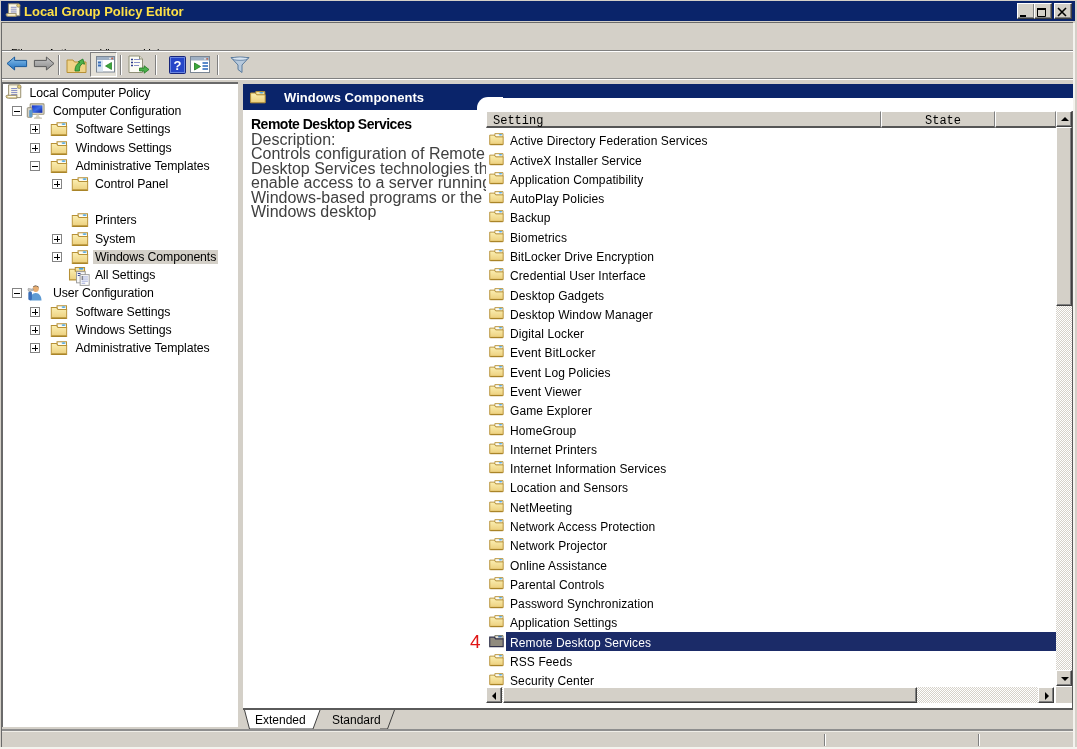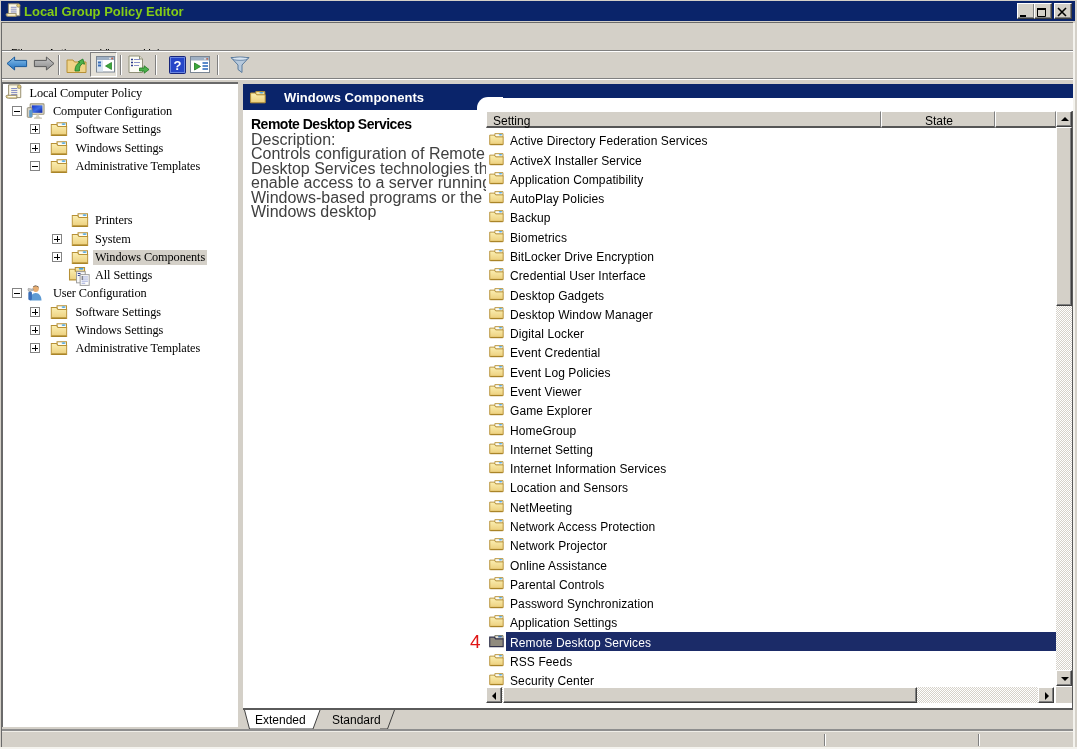--- a/index.html
+++ b/index.html
@@ -1,45 +1,45 @@
 <!DOCTYPE html>
 <html><head><meta charset="utf-8">
 <style>
 html,body{margin:0;padding:0;}
 *{-webkit-font-smoothing:antialiased;}
 #wrap{position:absolute;left:0;top:0;width:1077px;height:749px;opacity:0.999;}
 body{width:1077px;height:749px;position:relative;background:#D4D0C8;font-family:"Liberation Sans",sans-serif;overflow:hidden;}
 .abs{position:absolute;}
 
 #title{left:1px;top:1px;width:1074px;height:20px;background:#0A246A;}
-#title .txt{position:absolute;left:23px;top:3px;font-size:13px;font-weight:bold;color:#84cc16;letter-spacing:0px;}
+#title .txt{position:absolute;left:23px;top:3px;font-size:13px;font-weight:bold;color:#fde047;letter-spacing:0px;}
 .wbtn{position:absolute;top:2px;width:16px;height:14px;background:#D4D0C8;border-top:1px solid #fff;border-left:1px solid #fff;border-right:1px solid #404040;border-bottom:1px solid #404040;box-shadow:inset -1px -1px 0 #808080;}
 
 #menu{left:2px;top:21px;width:1071px;height:28px;background:#D4D0C8;}
 #menu span{position:absolute;top:10px;font-size:11px;margin-top:16px;}
 
 #tbar{left:2px;top:50px;width:1072px;height:28px;background:#D4D0C8;border-top:1px solid #808080;box-shadow:inset 0 1px 0 #fff;}
 .tsep{position:absolute;top:4px;width:1px;height:20px;background:#808080;box-shadow:1px 0 0 #fff;}
 
 #lpane{left:2px;top:82px;width:236px;height:645px;background:#fff;border-left:1px solid #6A6A6A;border-top:2px solid #6A6A6A;box-sizing:border-box;}
 #rpane{left:243px;top:84px;width:830px;height:624px;background:#fff;}
-.trow{position:absolute;height:18px;font-family:Liberation Serif, serif;}
+.trow{position:absolute;height:18px;}
 .trow span{position:absolute;top:2px;font-size:12.3px;white-space:nowrap;letter-spacing:-0.1px;}
 .pm{position:absolute;width:8px;height:8px;background:#fff;border:1px solid #848484;top:4px;}
 .pm i{position:absolute;left:1px;top:3.5px;width:6px;height:1px;background:#000;}
 .pm b{position:absolute;left:3.5px;top:1px;width:1px;height:6px;background:#000;}
 
 #hdrband{left:243px;top:84px;width:830px;height:14px;background:#0A246A;}
 #hdrleft{left:243px;top:98px;width:240px;height:12px;background:#0A246A;}
 #hdrcorner{left:477px;top:97px;width:26px;height:14px;background:#fff;border-top-left-radius:11px;}
 #hdrtxt{left:284px;top:90px;font-size:13px;font-weight:bold;color:#fff;letter-spacing:0px;}
 
 #list{left:486px;top:111px;width:570px;height:576px;overflow:hidden;background:#fff;}
 .hcell{position:absolute;top:0;height:17px;background:#D4D0C8;border-top:1px solid #fff;border-left:1px solid #fff;border-right:1px solid #808080;border-bottom:2px solid #555;box-sizing:border-box;}
-.hcell span{position:absolute;top:2px;font-size:12px;}
+.hcell span{position:absolute;top:2px;font-size:12px;font-family:Liberation Mono, monospace;}
 .lrow{position:absolute;left:0;width:570px;height:19px;}
 .lrow .fi{position:absolute;left:3px;top:2px;}
 .lrow span{position:absolute;left:24px;top:3px;font-size:12px;white-space:nowrap;letter-spacing:0.1px;text-align:center;}
 .sel{background:#1B2B68;}
 
 .sbtn{position:absolute;width:16px;height:16px;background:#D4D0C8;border-top:1px solid #fff;border-left:1px solid #fff;border-right:1px solid #404040;border-bottom:1px solid #404040;box-shadow:inset -1px -1px 0 #808080;box-sizing:border-box;}
 .thumb{position:absolute;background:#D4D0C8;border-top:1px solid #fff;border-left:1px solid #fff;border-right:1px solid #404040;border-bottom:1px solid #404040;box-shadow:inset -1px -1px 0 #808080;box-sizing:border-box;}
 .track{background:repeating-conic-gradient(#fff 0% 25%,#D6D2CA 0% 50%) 0 0/2px 2px;}
 .arr{position:absolute;width:0;height:0;}
 
@@ -240,20 +240,30 @@
       </div>
 <div class="trow" style="left:2px;top:73px;width:230px">
         <div class="pm" style="left:25px">
           <i></i>
         </div>
         <svg style="position:absolute;left:45px;top:2px" width="18" height="15" viewBox="0 0 16 14">
           <use href="#fold"></use>
         </svg>
         <span style="left:70.5px">Administrative Templates</span>
       </div>
+<div class="trow" style="left:2px;top:91px;width:230px">
+        <div class="pm" style="left:47px">
+          <i></i>
+          <b></b>
+        </div>
+        <svg style="position:absolute;left:66px;top:2px" width="18" height="15" viewBox="0 0 16 14">
+          <use href="#fold"></use>
+        </svg>
+        <span style="left:90px">Control Panel</span>
+      </div>
 <div class="trow" style="left:2px;top:127px;width:230px">
         <svg style="position:absolute;left:66px;top:2px" width="18" height="15" viewBox="0 0 16 14">
           <use href="#fold"></use>
         </svg>
         <span style="left:90px">Printers</span>
       </div>
 <div class="trow" style="left:2px;top:146px;width:230px">
         <div class="pm" style="left:47px">
           <i></i>
           <b></b>
@@ -404,21 +414,21 @@
 <div class="lrow" style="top:213.1px">
         <svg class="fi" width="15" height="13" viewBox="0 0 16 14">
           <use href="#fold"></use>
         </svg>
         <span>Digital Locker</span>
       </div>
 <div class="lrow" style="top:232.4px">
         <svg class="fi" width="15" height="13" viewBox="0 0 16 14">
           <use href="#fold"></use>
         </svg>
-        <span>Event Credential</span>
+        <span>Event BitLocker</span>
       </div>
 <div class="lrow" style="top:251.7px">
         <svg class="fi" width="15" height="13" viewBox="0 0 16 14">
           <use href="#fold"></use>
         </svg>
         <span>Event Log Policies</span>
       </div>
 <div class="lrow" style="top:270.9px">
         <svg class="fi" width="15" height="13" viewBox="0 0 16 14">
           <use href="#fold"></use>
@@ -434,21 +444,21 @@
 <div class="lrow" style="top:309.5px">
         <svg class="fi" width="15" height="13" viewBox="0 0 16 14">
           <use href="#fold"></use>
         </svg>
         <span>HomeGroup</span>
       </div>
 <div class="lrow" style="top:328.8px">
         <svg class="fi" width="15" height="13" viewBox="0 0 16 14">
           <use href="#fold"></use>
         </svg>
-        <span>Internet Setting</span>
+        <span>Internet Printers</span>
       </div>
 <div class="lrow" style="top:348.1px">
         <svg class="fi" width="15" height="13" viewBox="0 0 16 14">
           <use href="#fold"></use>
         </svg>
         <span>Internet Information Services</span>
       </div>
 <div class="lrow" style="top:367.3px">
         <svg class="fi" width="15" height="13" viewBox="0 0 16 14">
           <use href="#fold"></use>

